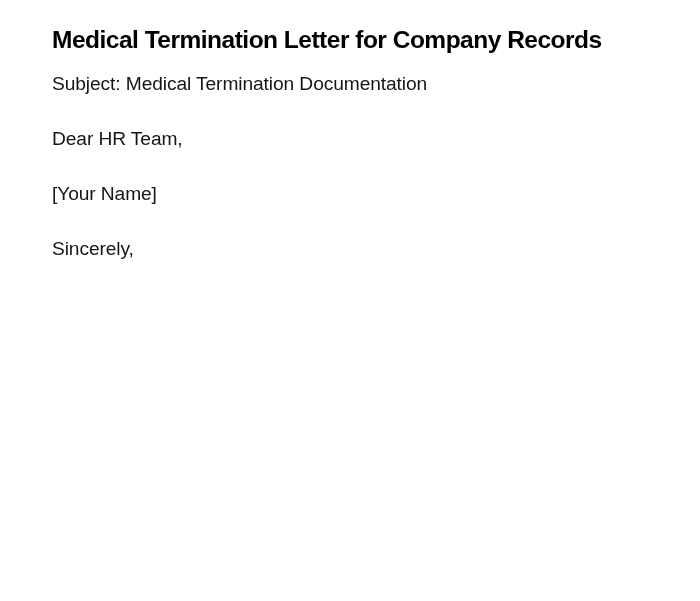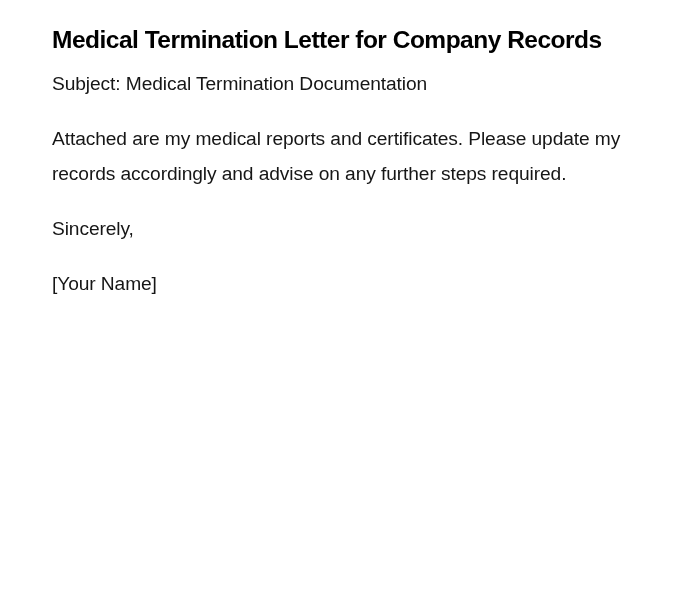--- a/index.html
+++ b/index.html
@@ -39,16 +39,16 @@
       color: #161616;
     }
     .subject { }
   </style>
 </head>
 <body>
 
 <div class="page">
   <h1 class="title">Medical Termination Letter for Company Records</h1>
   <p class="para subject">Subject: Medical Termination Documentation</p>
-  <p class="para">Attached are my medical reports and certificates. Please update my records accordingly and advise on any further steps required.</p>
+  <p class="para">Dear HR Team,</p>
+  <p class="para">[Your Name]</p>
   <p class="para">Sincerely,</p>
-  <p class="para">[Your Name]</p>
 </div>
 
 </body></html>

